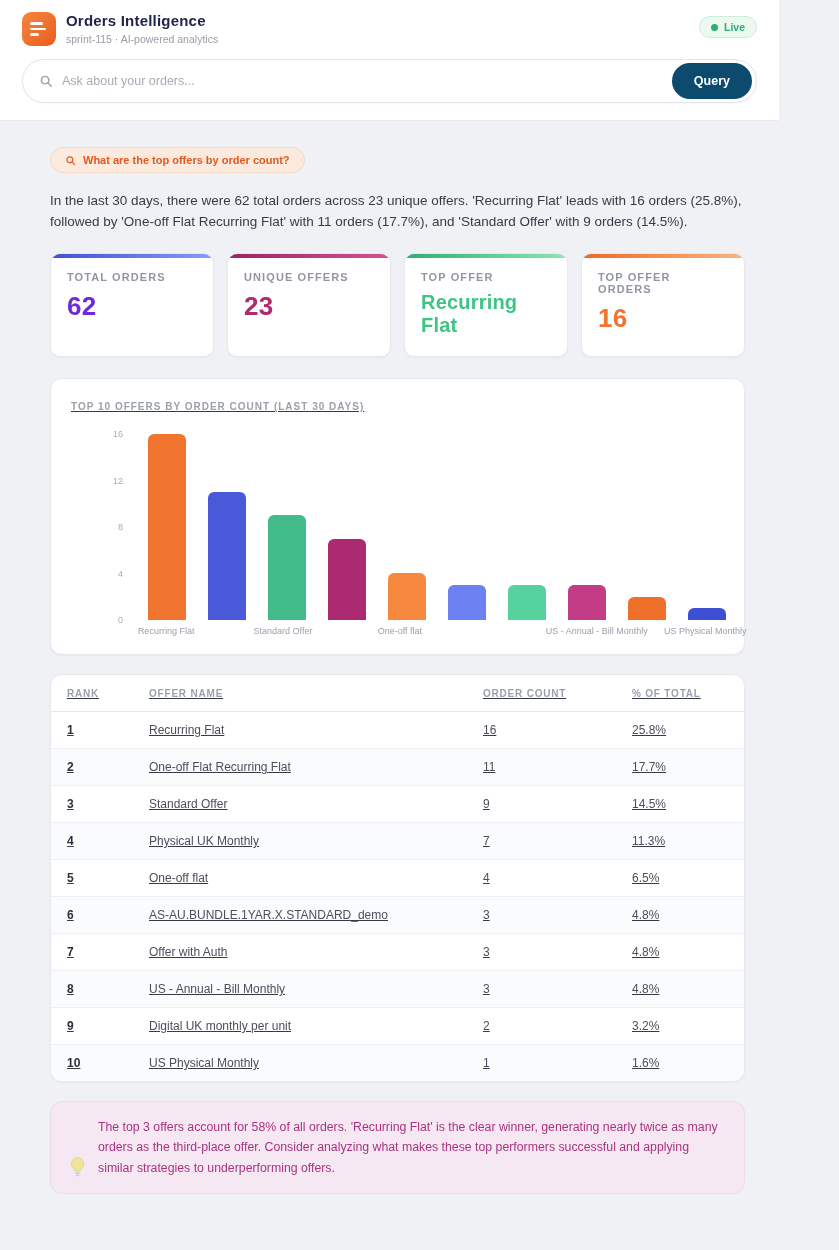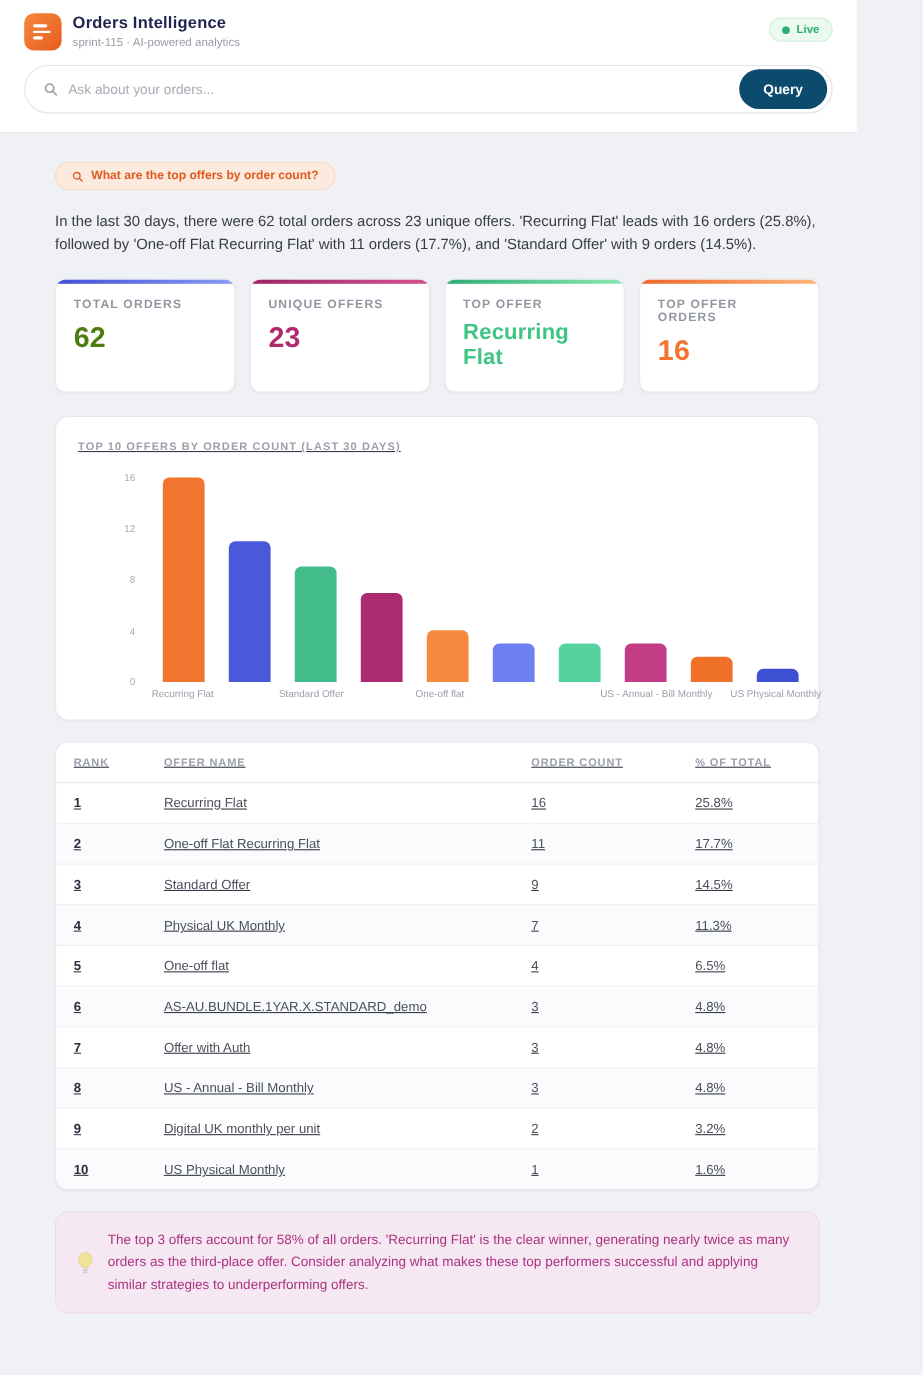--- a/index.html
+++ b/index.html
@@ -98,21 +98,21 @@
        padding:13px 8px 12px 0; border-bottom:1px solid #e4e6ea; }
   th:first-child { padding-left:16px; }
   td { font-size:12px; color:#4b4f5c; padding:11px 8px 11px 0; border-top:1px solid #eef0f3; }
   tr:first-child td { border-top:none; }
   td:first-child { padding-left:16px; color:#2b2e3b; font-weight:600; }
   tbody tr:nth-child(even) { background:#fafbfc; }
 
   
   .insight {
     margin-top:19px; background:#f6e8f2; border:1px solid #eedbe9; border-radius:12px;
-    padding:15px 18px; display:flex; gap:12px; align-items:center;
+    padding:15px 18px; display:flex; gap:12px; align-items:flex-end;
   }
   .insight-text { font-size:12.3px; line-height:1.65; color:#a93481; font-weight:500; flex:1; }
   .bulb { flex:0 0 auto; margin-top:2px; }
 </style>
 </head>
 <body>
 
 <div class="page">
 
   <header class="app-header">
@@ -153,21 +153,21 @@
       <span>What are the top offers by order count?</span>
     </div>
 
     <p class="summary">In the last 30 days, there were 62 total orders across 23 unique offers. 'Recurring Flat' leads with 16 orders (25.8%), followed by 'One-off Flat Recurring Flat' with 11 orders (17.7%), and 'Standard Offer' with 9 orders (14.5%).</p>
 
     <div class="stats-row">
         <div class="stat-card">
           <div class="stat-accent" style="background: linear-gradient(90deg, rgb(65, 80, 213), rgb(138, 155, 245));"></div>
           <div class="stat-body">
             <div class="stat-label">TOTAL ORDERS</div>
-            <div class="stat-value" style="color: #4d7c0f;">62</div>
+            <div class="stat-value" style="color: #6d28d9;">62</div>
           </div>
         </div>
         <div class="stat-card">
           <div class="stat-accent" style="background: linear-gradient(90deg, rgb(156, 35, 103), rgb(212, 83, 143));"></div>
           <div class="stat-body">
             <div class="stat-label">UNIQUE OFFERS</div>
             <div class="stat-value" style="color: rgb(176, 42, 110);">23</div>
           </div>
         </div>
         <div class="stat-card">

